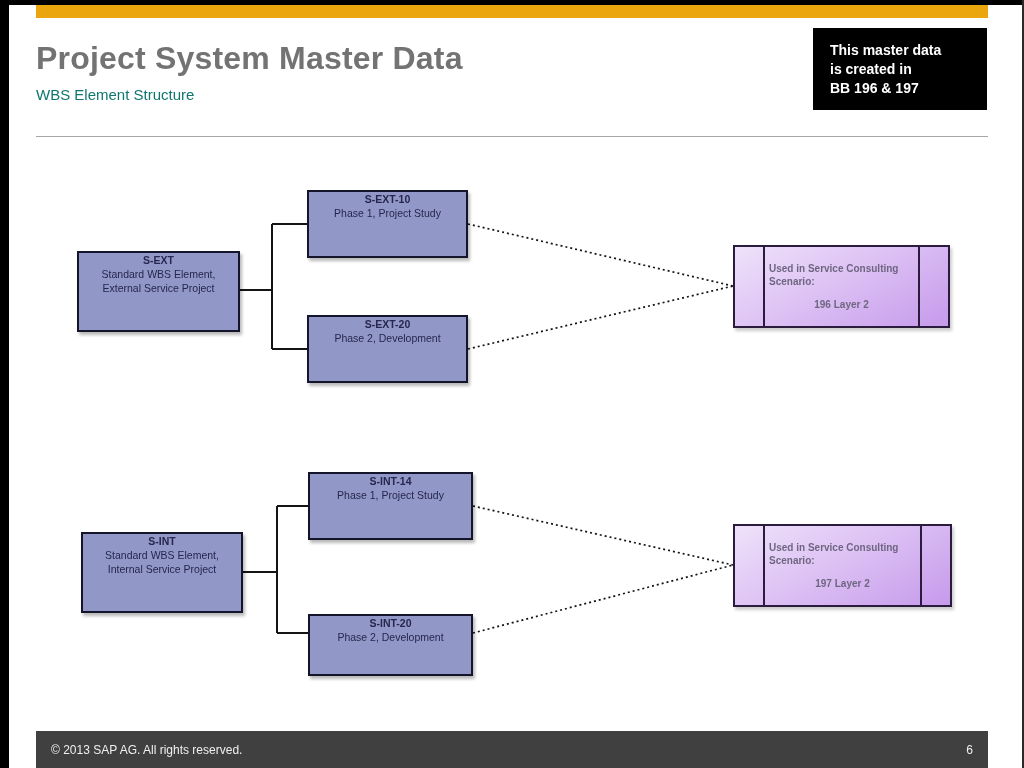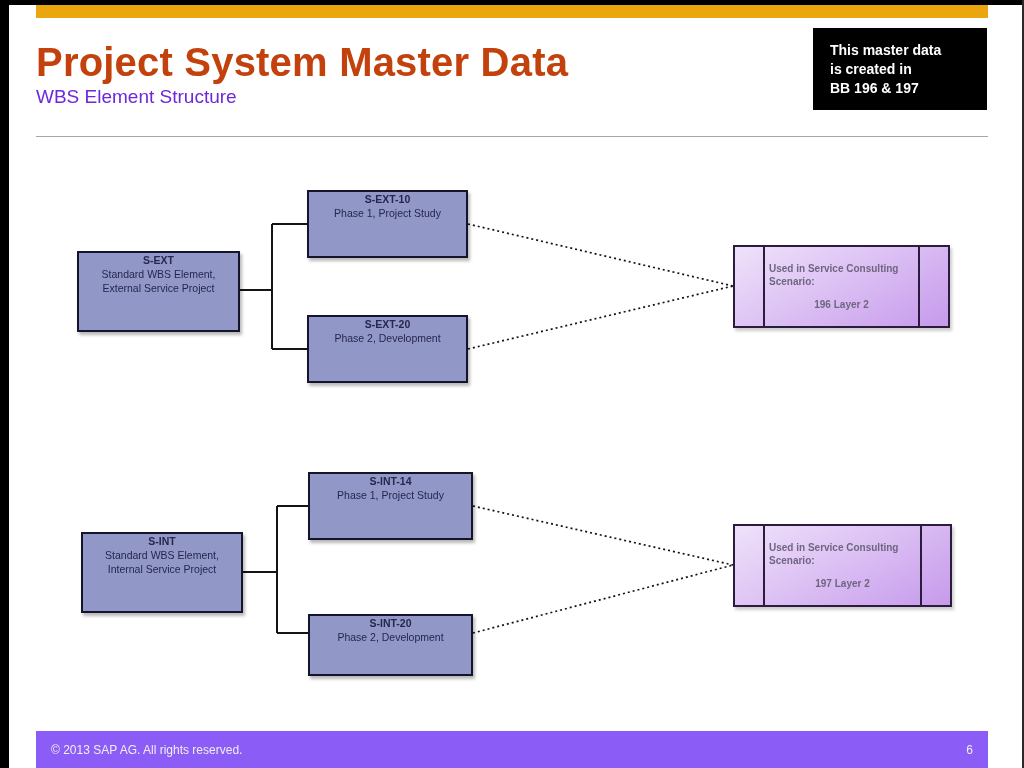--- a/index.html
+++ b/index.html
@@ -12,25 +12,25 @@
     overflow: hidden;
   }
   .frame-top    { position: absolute; left: 0; top: 0; width: 1024px; height: 5px; background: #000; }
   .frame-left   { position: absolute; left: 0; top: 0; width: 9px; height: 768px; background: #000; }
   .frame-right  { position: absolute; right: 0; top: 0; width: 2px; height: 768px; background: #2a2a2a; }
 
   .gold-bar { position: absolute; left: 36px; top: 5px; width: 952px; height: 13px; background: #EBA60D; }
 
   .page-title {
     position: absolute; left: 36px; top: 40px;
-    font-size: 40px; font-weight: bold; color: #c2410c; letter-spacing: 0.2px;
+    font-size: 32px; font-weight: bold; color: #737373; letter-spacing: 0.2px;
   }
   .page-subtitle {
     position: absolute; left: 36px; top: 86px;
-    font-size: 19px; color: #6d28d9;
+    font-size: 15px; color: #0f766e;
   }
   .divider { position: absolute; left: 36px; top: 136px; width: 952px; height: 1px; background: #A6A6A6; }
 
   .callout {
     position: absolute; left: 813px; top: 28px; width: 174px; height: 82px;
     background: #000000; color: #ffffff; box-sizing: border-box;
     padding: 13px 10px 0 17px; font-size: 14px; font-weight: bold; line-height: 19px;
   }
 
   .wbs-box {
@@ -56,21 +56,21 @@
   .usage-box .vline.left  { left: 28px; }
   .usage-box .vline.right { right: 28px; }
   .usage-box .usage-value { margin-top: 10px; }
 
   svg.connectors { position: absolute; left: 0; top: 0; pointer-events: none; }
   svg.connectors line.solid  { stroke: #141414; stroke-width: 2; }
   svg.connectors line.dotted { stroke: #141414; stroke-width: 1.7; stroke-dasharray: 2 3; }
 
   .footer {
     position: absolute; left: 36px; top: 731px; width: 952px; height: 37px;
-    background: #8b5cf6; color: #EFEFEF; box-sizing: border-box;
+    background: #404040; color: #EFEFEF; box-sizing: border-box;
     display: flex; align-items: center; justify-content: space-between;
     padding: 0 15px; font-size: 12px;
   }
 </style>
 </head>
 <body>
 
 <div class="slide">
 
   <div class="frame-top"></div>

